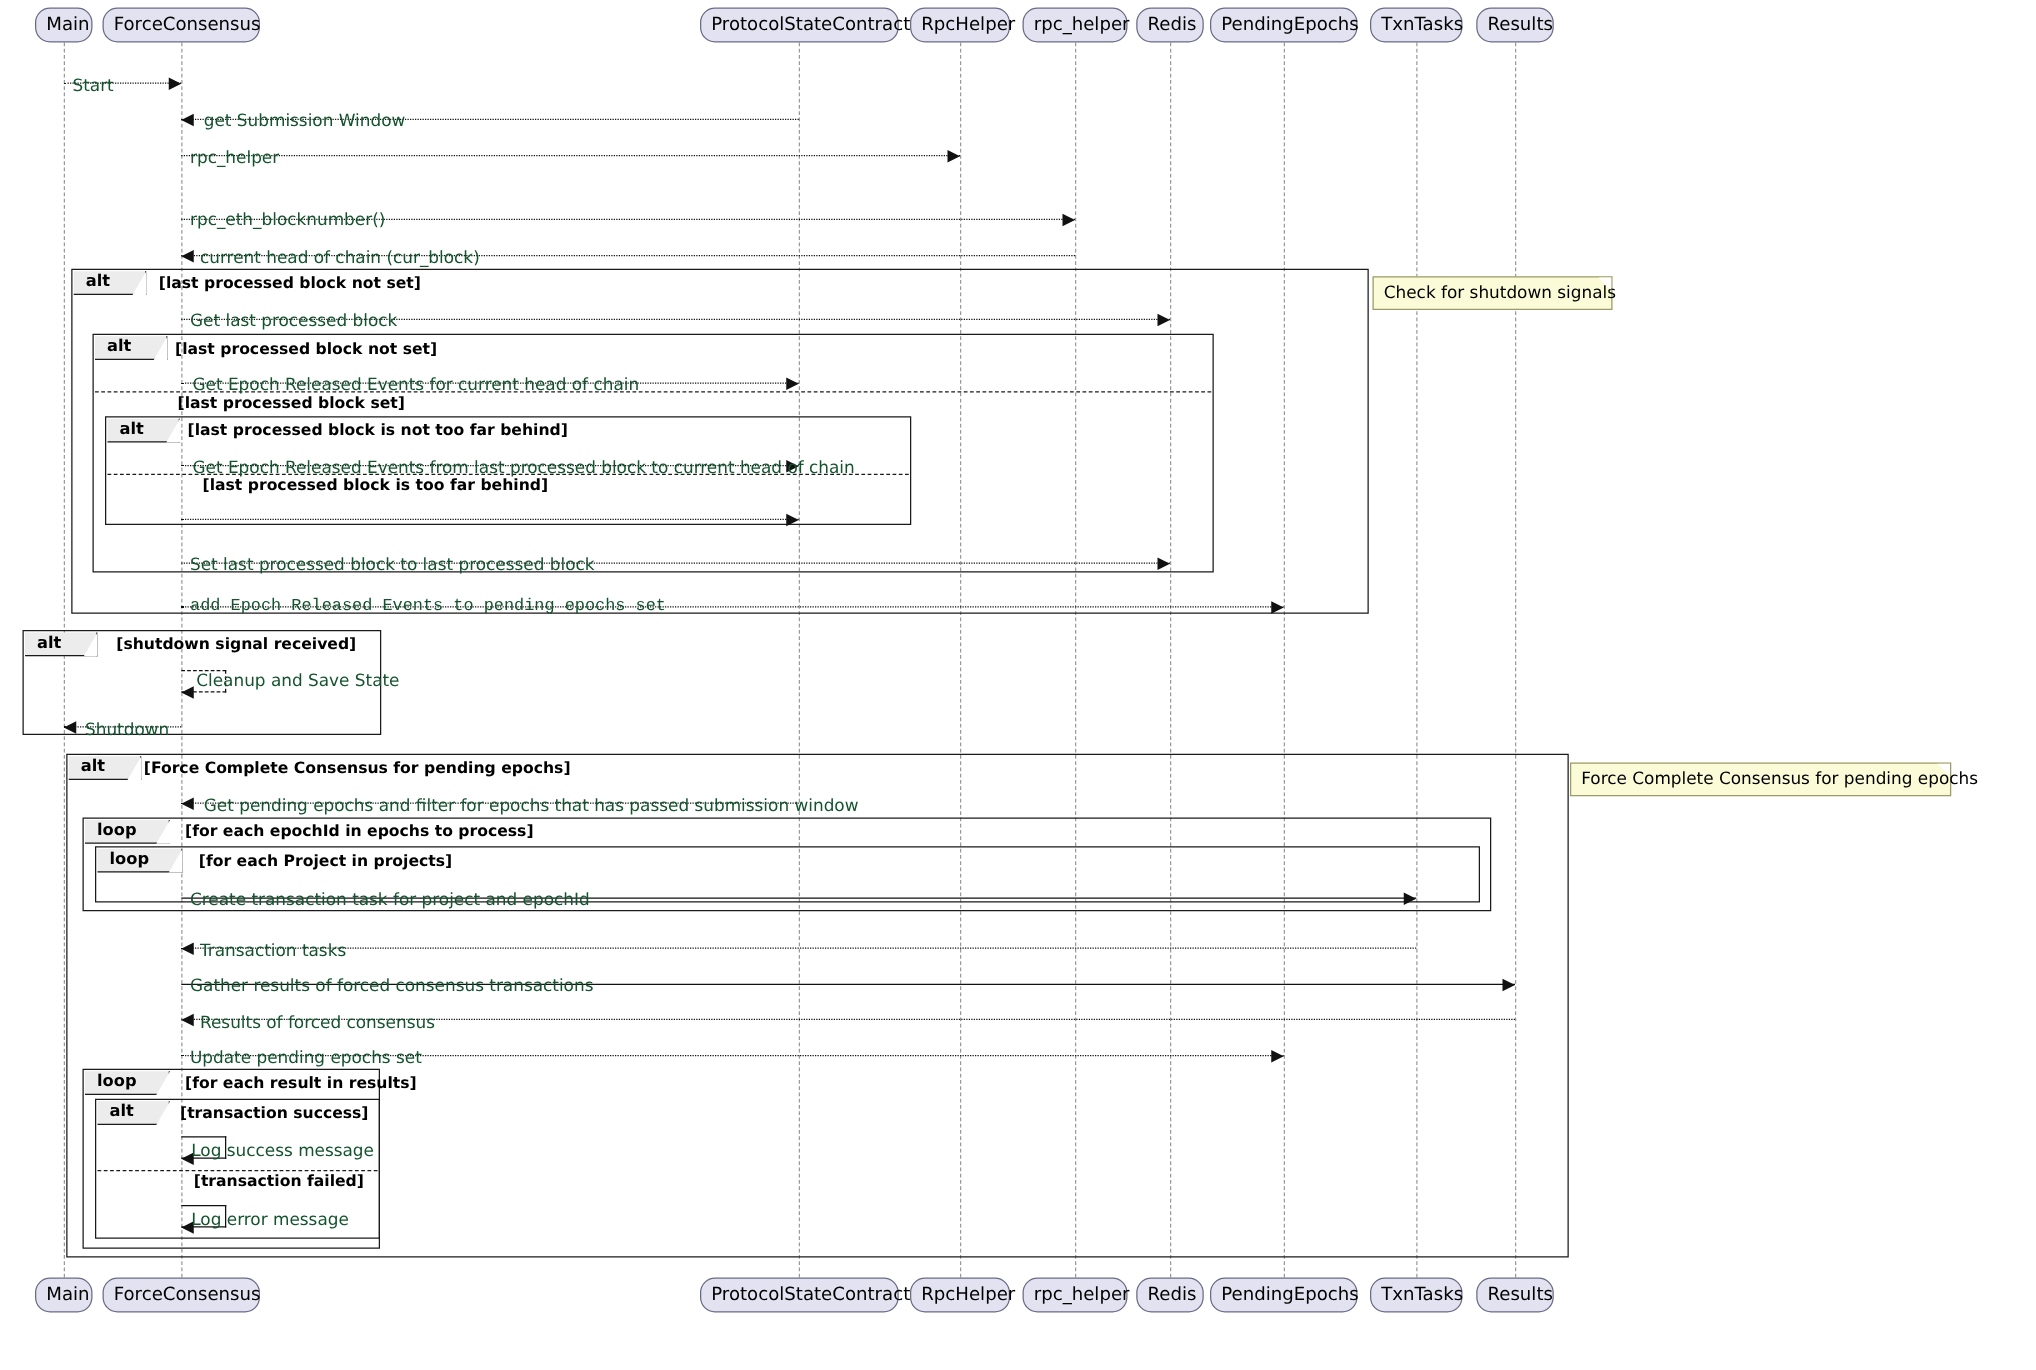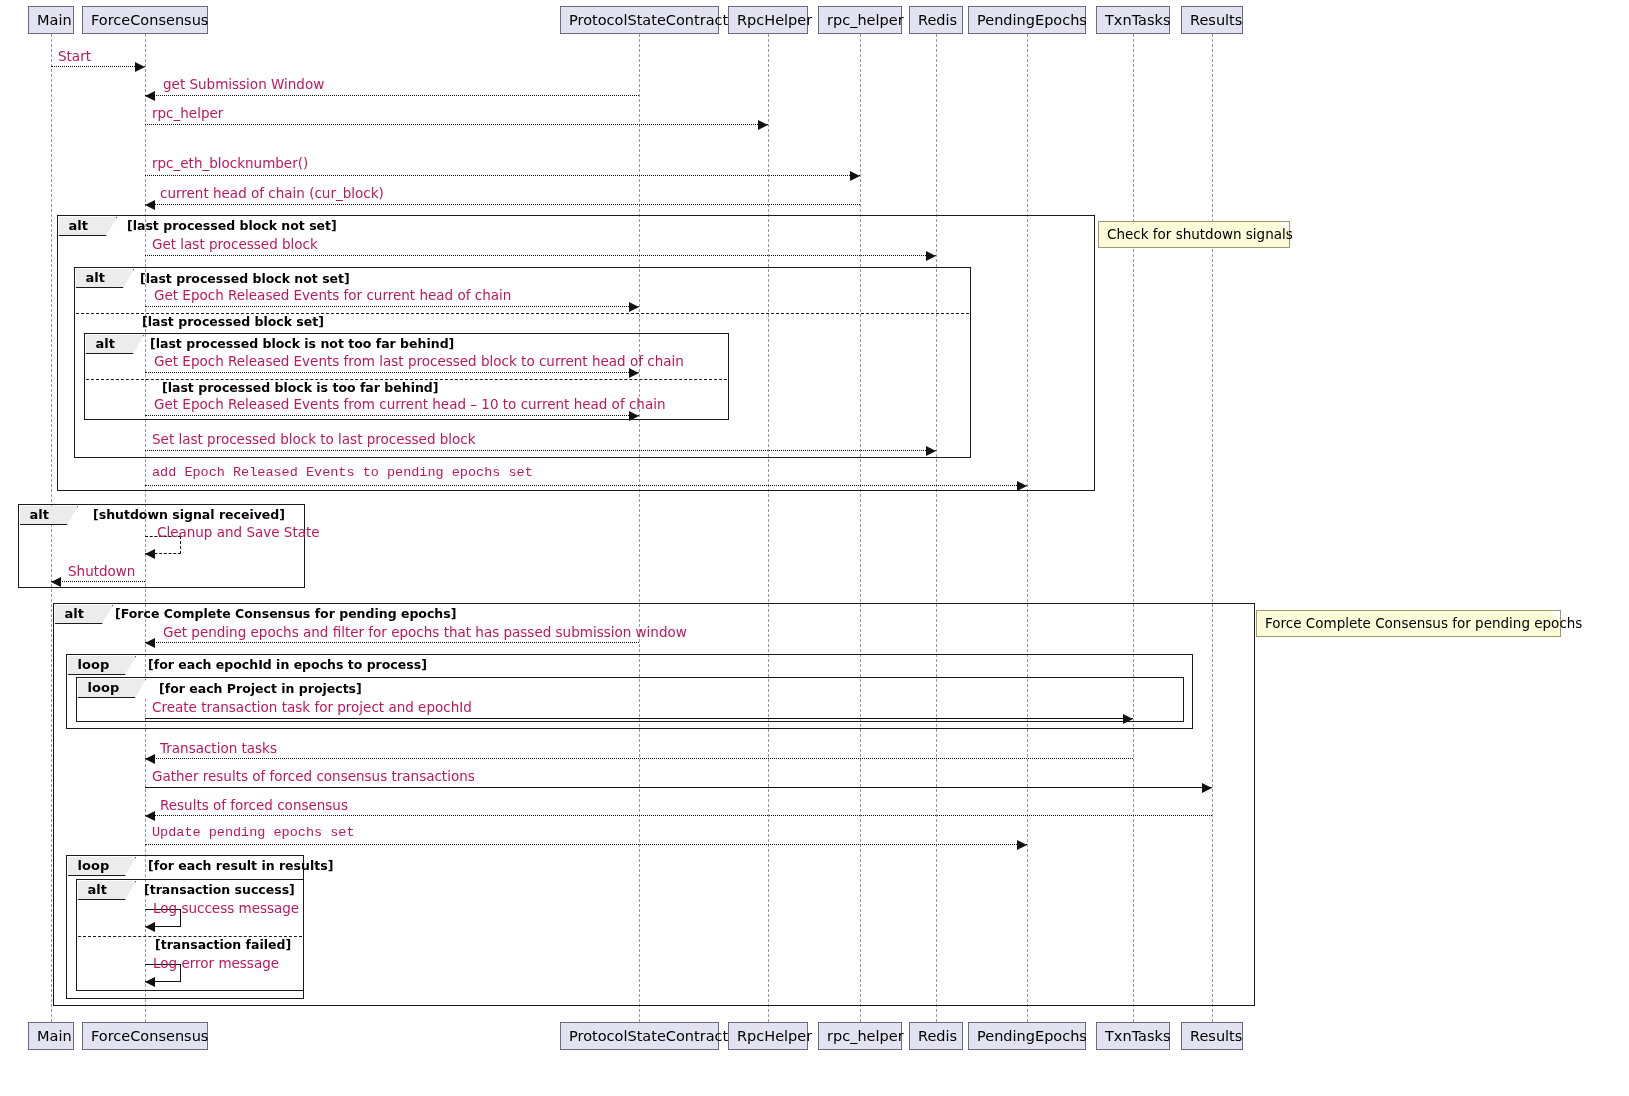--- a/index.html
+++ b/index.html
@@ -16,21 +16,21 @@
     background: #ffffff;
     overflow: hidden;
   }
 
   
   .participant {
     position: absolute;
     box-sizing: border-box;
     background: #e2e2f0;
     border: 1px solid #6a6a86;
-    border-radius: 0;
+    border-radius: 12px;
     height: 28px;
     line-height: 26px;
     text-align: center;
     font-size: 14.5px;
     color: #000000;
     white-space: nowrap;
     padding: 0 8px;
   }
 
   
@@ -90,22 +90,23 @@
   .msg-line {
     position: absolute;
     height: 0;
   }
   .msg-line.dotted { border-top: 1.3px dotted #111; }
   .msg-line.solid  { border-top: 1.3px solid  #111; }
 
   .msg-text {
     position: absolute;
     font-size: 13.5px;
-    color: #be185d;
+    color: #14532d;
     white-space: nowrap;
+    margin-top: 13px;
   }
 
   .arrow-head {
     position: absolute;
     width: 0;
     height: 0;
   }
   .arrow-head.right {
     border-top: 5px solid transparent;
     border-bottom: 5px solid transparent;
@@ -235,21 +236,20 @@
     <div class="arrow-head right" style="left: 926px; top: 250.5px;"></div>
     <div class="msg-text" style="left: 152px; top: 236px;">Get last processed block</div>
     <div class="msg-line dotted" style="left: 145px; top: 306px; width: 494px;"></div>
     <div class="arrow-head right" style="left: 629px; top: 301.5px;"></div>
     <div class="msg-text" style="left: 154px; top: 287px;">Get Epoch Released Events for current head of chain</div>
     <div class="msg-line dotted" style="left: 145px; top: 372px; width: 494px;"></div>
     <div class="arrow-head right" style="left: 629px; top: 367.5px;"></div>
     <div class="msg-text" style="left: 154px; top: 353px;">Get Epoch Released Events from last processed block to current head of chain</div>
     <div class="msg-line dotted" style="left: 145px; top: 415px; width: 494px;"></div>
     <div class="arrow-head right" style="left: 629px; top: 410.5px;"></div>
-    <div class="msg-text" style="left: 154px; top: 396px;">Get Epoch Released Events from current head – 10 to current head of chain</div>
     <div class="msg-line dotted" style="left: 145px; top: 450px; width: 791px;"></div>
     <div class="arrow-head right" style="left: 926px; top: 445.5px;"></div>
     <div class="msg-text" style="left: 152px; top: 431px;">Set last processed block to last processed block</div>
     <div class="msg-line dotted" style="left: 145px; top: 485px; width: 882px;"></div>
     <div class="arrow-head right" style="left: 1017px; top: 480.5px;"></div>
     <div class="msg-text" style="left: 152px; top: 465px; font-family: Liberation Mono, monospace;">add Epoch Released Events to pending epochs set</div>
     <div class="self-msg dashed" style="left: 145px; top: 536px; width: 36px; height: 18px;"></div>
     <div class="arrow-head left" style="left: 145px; top: 549px;"></div>
     <div class="msg-text" style="left: 157px; top: 524px;">Cleanup and Save State</div>
     <div class="msg-line dotted" style="left: 51px; top: 581px; width: 94px;"></div>
@@ -265,21 +265,21 @@
     <div class="arrow-head left" style="left: 145px; top: 753.5px;"></div>
     <div class="msg-text" style="left: 160px; top: 740px;">Transaction tasks</div>
     <div class="msg-line solid" style="left: 145px; top: 787px; width: 1067px;"></div>
     <div class="arrow-head right" style="left: 1202px; top: 782.5px;"></div>
     <div class="msg-text" style="left: 152px; top: 768px;">Gather results of forced consensus transactions</div>
     <div class="msg-line dotted" style="left: 145px; top: 815px; width: 1067px;"></div>
     <div class="arrow-head left" style="left: 145px; top: 810.5px;"></div>
     <div class="msg-text" style="left: 160px; top: 797px;">Results of forced consensus</div>
     <div class="msg-line dotted" style="left: 145px; top: 844px; width: 882px;"></div>
     <div class="arrow-head right" style="left: 1017px; top: 839.5px;"></div>
-    <div class="msg-text" style="left: 152px; top: 825px; font-family: Liberation Mono, monospace;">Update pending epochs set</div>
+    <div class="msg-text" style="left: 152px; top: 825px;">Update pending epochs set</div>
     <div class="self-msg" style="left: 145px; top: 909px; width: 36px; height: 18px;"></div>
     <div class="arrow-head left" style="left: 145px; top: 922px;"></div>
     <div class="msg-text" style="left: 153px; top: 900px;">Log success message</div>
     <div class="self-msg" style="left: 145px; top: 964px; width: 36px; height: 18px;"></div>
     <div class="arrow-head left" style="left: 145px; top: 977px;"></div>
     <div class="msg-text" style="left: 153px; top: 955px;">Log error message</div>
     <div class="note" style="left: 1098px; top: 221px; width: 192px;">Check for shutdown signals</div>
     <div class="note" style="left: 1256px; top: 610px; width: 305px;">Force Complete Consensus for pending epochs</div>
     <div class="participant" style="left: 28px; width: 46px; top: 6px;">Main</div>
     <div class="participant" style="left: 28px; width: 46px; top: 1022px;">Main</div>

